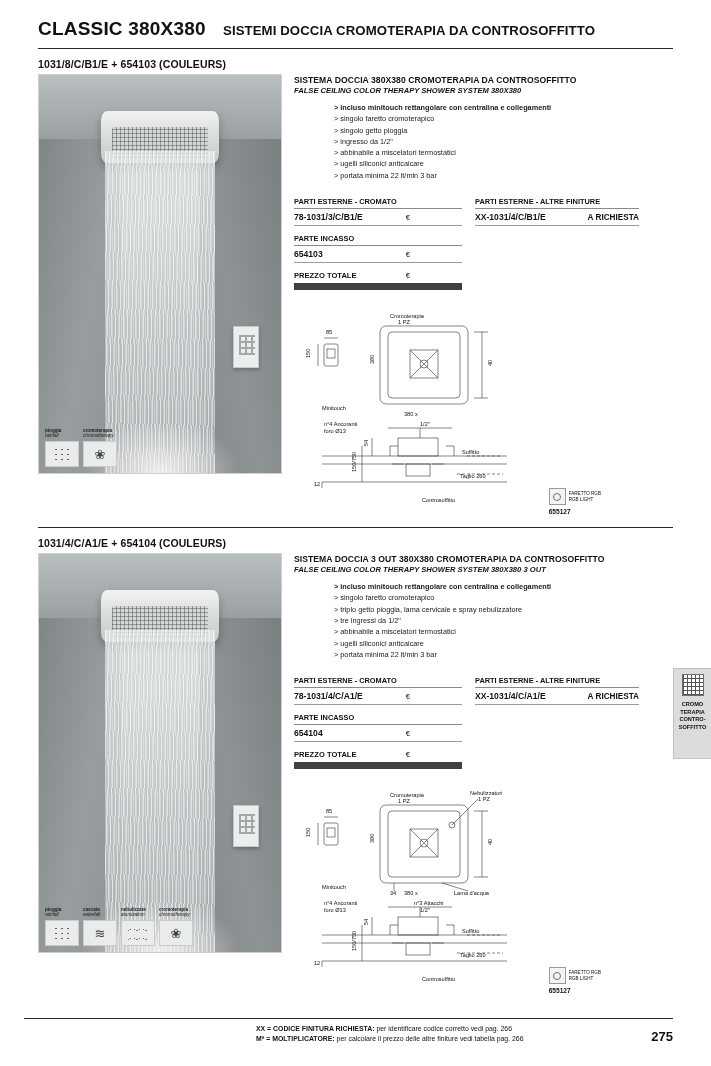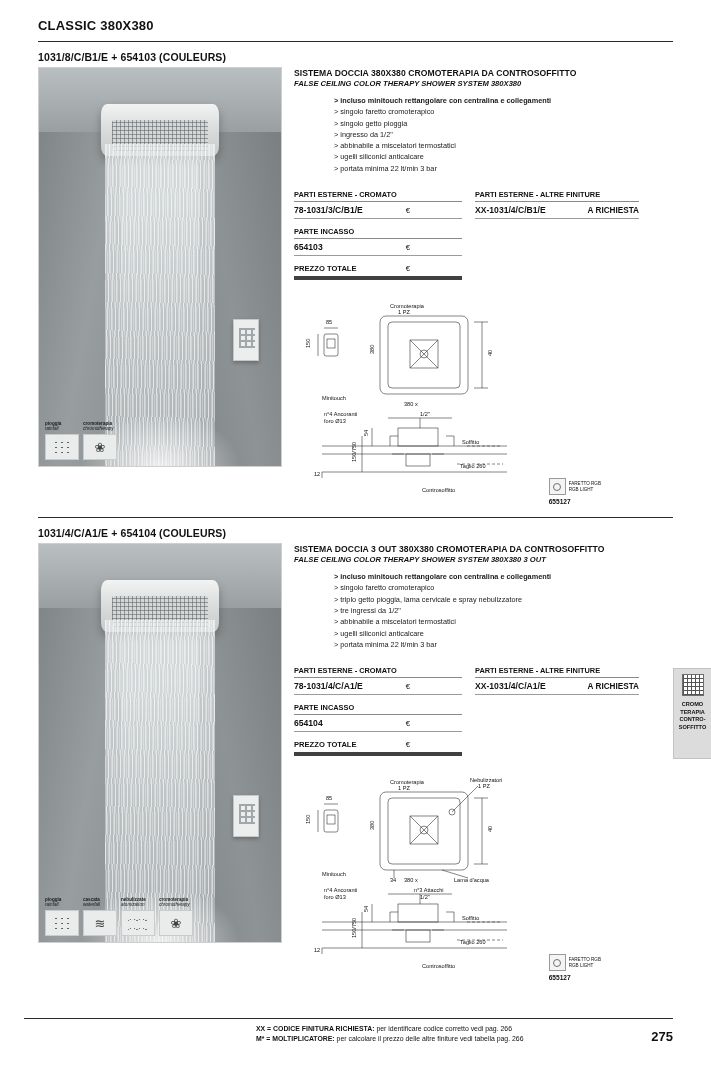--- a/index.html
+++ b/index.html
@@ -10,21 +10,21 @@
     font-family: "Liberation Sans", sans-serif;
     color: #1a1a1a;
     position: relative;
     overflow: hidden;
   }
   .page { position:relative; width:711px; height:1066px; padding: 14px 38px 0 38px; }
 
   
   .header { display:flex; align-items:baseline; padding-top:4px; }
   .header .collection {
-    font-size: 13px; font-weight: 700; letter-spacing: .2px; color:#111;
+    font-size: 19px; font-weight: 700; letter-spacing: .2px; color:#111;
     width: 185px;
   }
   .header .title {
     font-size: 13.2px; font-weight: 700; letter-spacing:.1px; color:#111;
   }
   .rule { height:1px; background:#2a2a2a; margin-top:8px; }
 
   
   .product { position:relative; margin-top: 9px; }
   .code-line {
@@ -131,21 +131,21 @@
   }
   .pt-row .cell.b { width:164px; }
   .pt-code { font-size:8.6px; font-weight:700; color:#111; }
   .pt-eur { font-size:7.6px; color:#111; padding-right:52px; }
   .pt-req { font-size:8.2px; font-weight:700; color:#111; }
   .pt-label {
     font-size:7.4px; font-weight:700; color:#111; margin-top:8px;
     border-bottom:1px solid #8a8a8a; padding-bottom:2px; width:168px;
   }
   .pt-total { margin-top:8px; }
-  .pt-total .cell { border-bottom:4px solid #404040; }
+  .pt-total .cell { border-bottom:7px solid #404040; }
   .pt-total .pt-code { font-size:7.6px; }
 
   
   .tech { position:relative; width: 345px; height: 215px; margin: 16px 0 0 8px; }
   .tech svg { display:block; }
   .tech-label { font-size:5.6px; fill:#111; }
 
   .rgb-box { position:absolute; right: 46px; bottom: 6px; text-align:center; }
   .rgb-inner { display:flex; align-items:center; gap:3px; }
   .rgb-sq {
@@ -179,20 +179,21 @@
   .fnote b { font-weight:700; }
   .pageno { font-size:13px; font-weight:700; color:#111; }
 </style>
 </head>
 <body>
 
 <div class="page">
 
   <div class="header">
     <div class="collection">CLASSIC 380X380</div>
+    <div class="title">SISTEMI DOCCIA CROMOTERAPIA DA CONTROSOFFITTO</div>
   </div>
   <div class="rule"></div>
 
   <div class="product">
     <div class="code-line">1031/8/C/B1/E + 654103 (COULEURS)</div>
 
     <div class="prod-body">
 
       <div class="photo">
         <div class="wall-l"></div>

